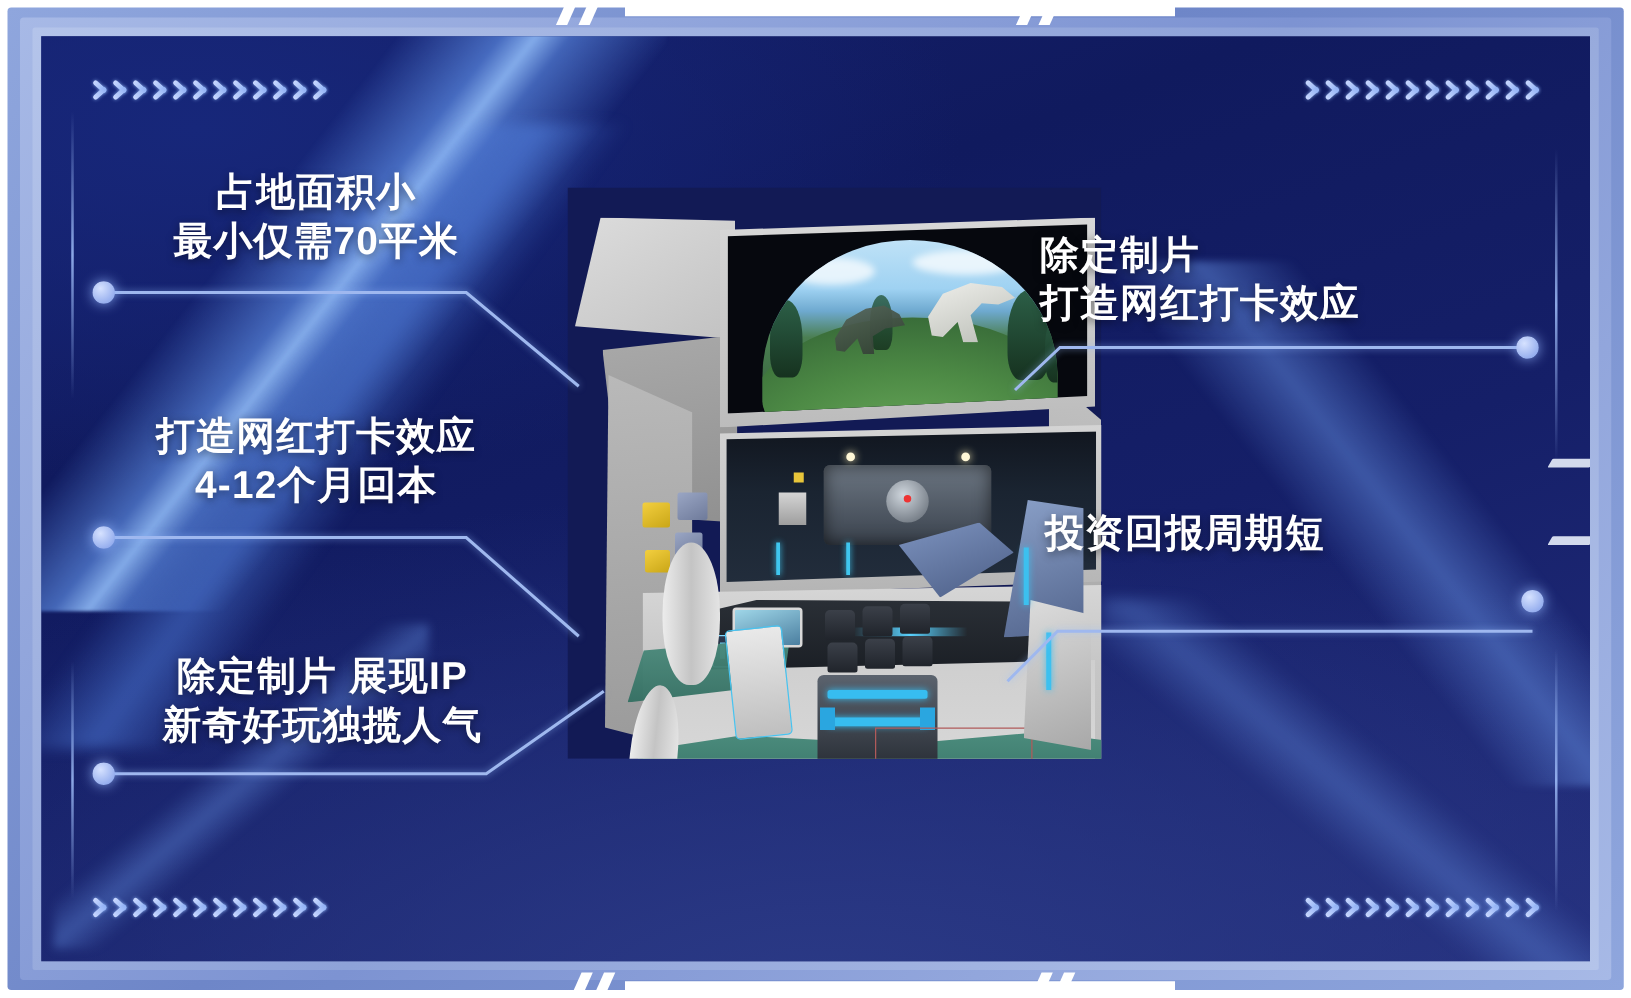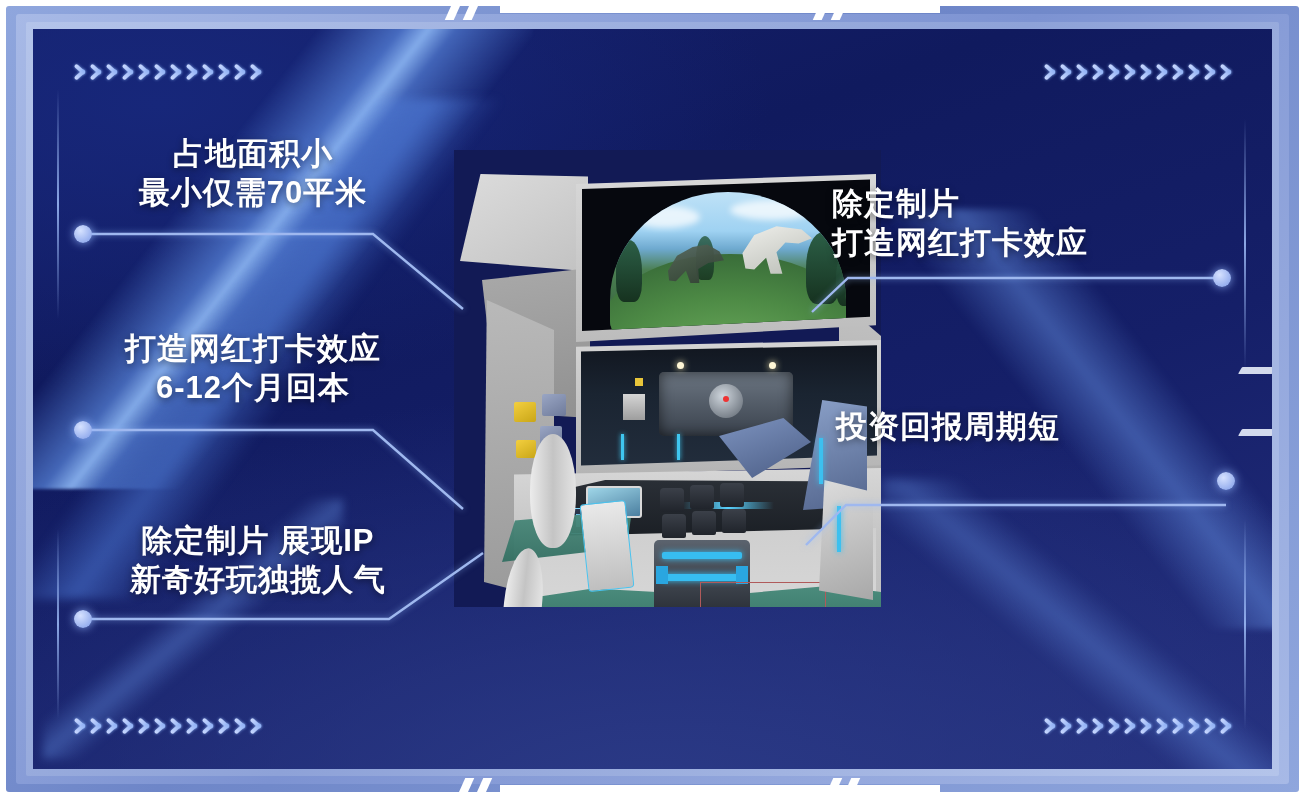--- a/index.html
+++ b/index.html
@@ -483,21 +483,21 @@
       <div class="co-text">占地面积小</div>
       <div class="co-text">最小仅需70平米</div>
     </div>
     <svg class="conn" style="left:40px;top:180px;width:400px;height:120px;" viewBox="0 0 400 120">
       <path d="M 10 25 L 300 25 L 390 100"></path>
     </svg>
     <div class="dot" style="left:41px;top:196px;"></div>
 
     <div class="callout co-left" style="left:40px;top:300px;width:360px;">
       <div class="co-text">打造网红打卡效应</div>
-      <div class="co-text">6-12个月回本</div>
+      <div class="co-text">4-12个月回本</div>
     </div>
     <svg class="conn" style="left:40px;top:375px;width:400px;height:120px;" viewBox="0 0 400 120">
       <path d="M 10 26 L 300 26 L 390 105"></path>
     </svg>
     <div class="dot" style="left:41px;top:392px;"></div>
 
     <div class="callout co-left" style="left:40px;top:492px;width:370px;">
       <div class="co-text">除定制片  展现IP</div>
       <div class="co-text">新奇好玩独揽人气</div>
     </div>

